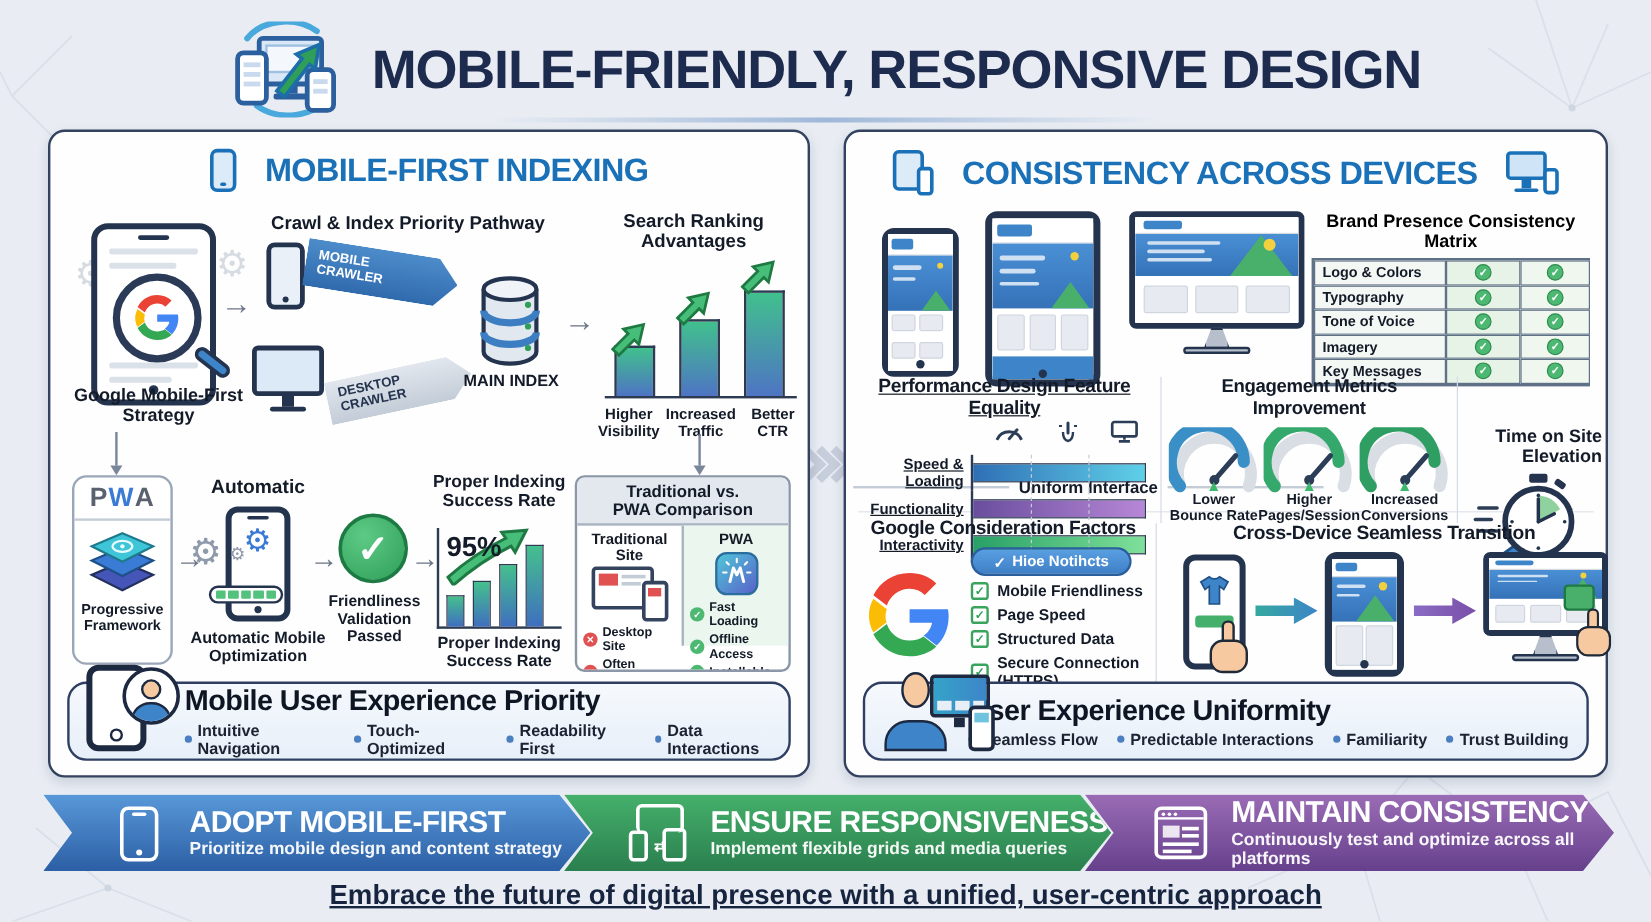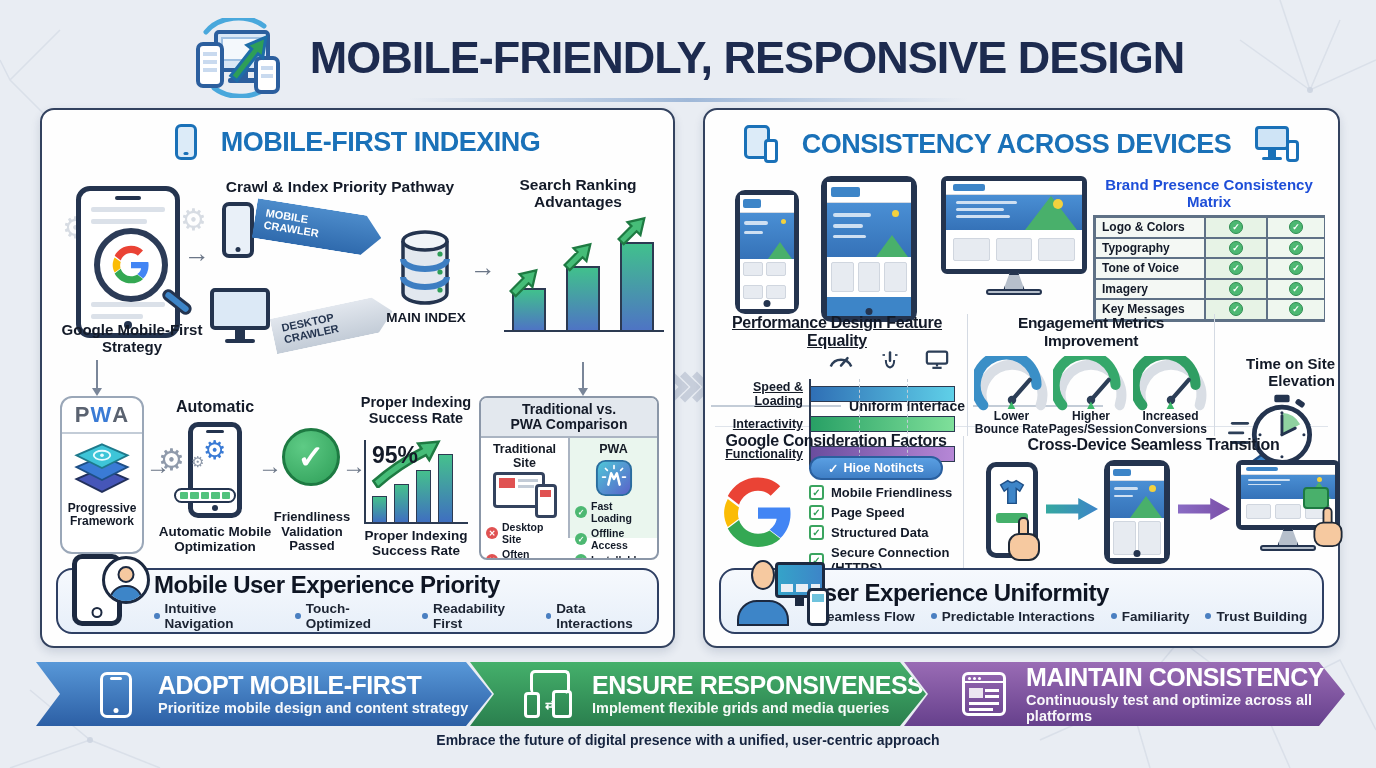--- a/index.html
+++ b/index.html
@@ -159,21 +159,21 @@
   .dev-tablet::after { content:""; position:absolute; bottom:1px; left:50%; transform:translateX(-50%); width:7px; height:7px; border-radius:50%; background:#24344f; z-index:4; }
   .dev-mon { position:absolute; border:5px solid #24344f; border-radius:6px; background:#fff; }
   .dev-mon .stand { position:absolute; left:50%; bottom:-22px; transform:translateX(-50%); width:22px; height:18px; background:#b6bfcb; border:2px solid #24344f; clip-path:polygon(30% 0, 70% 0, 100% 100%, 0 100%); }
   .dev-mon .base { position:absolute; left:50%; bottom:-26px; transform:translateX(-50%); width:56px; height:6px; background:#b6bfcb; border:2px solid #24344f; border-radius:3px; }
 
   #uniform-cap { position:absolute; left:6px; top:288px; width:392px; display:flex; align-items:center; gap:8px; font-size:14px; font-weight:bold; color:#131a28; }
   #uniform-cap::before, #uniform-cap::after { content:""; flex:1; height:1.5px; background:#c3ccd7; }
 
   
   #matrix { position:absolute; left:388px; top:66px; width:232px; }
-  #matrix .mt { text-align:center; font-size:15px; font-weight:bold; margin-bottom:5px; color:#1d4ed8; }
+  #matrix .mt { text-align:center; font-size:15px; font-weight:bold; margin-bottom:5px; color:#000000; }
   .mx-grid { display:grid; grid-template-columns:110px 62px 58px; border:2px solid #5f7186; }
   .mx-cell { border:1px solid #5f7186; height:20.5px; display:flex; align-items:center; }
   .mx-label { padding-left:6px; font-size:12px; font-weight:bold; background:#f4f8f4; color:#131a28; }
   .mx-chk { justify-content:center; background:#e7f3e6; }
   .mx-chk.alt { background:#eff7ef; }
   .chk { width:14px; height:14px; border-radius:50%; background:#4db872; border:1.5px solid #2e8b50; color:#fff; font-size:9px; font-weight:bold; display:flex; align-items:center; justify-content:center; }
 
   
   #perf { position:absolute; left:8px; top:204px; width:248px;text-decoration:underline; }
   #perf .pt { text-align:center; font-size:16px; font-weight:bold; letter-spacing:-0.3px; color:#131a28; }
@@ -245,21 +245,21 @@
   
   .bni-br { position:absolute; left:4px; top:2px; width:44px; height:44px; border:3.5px solid #fff; border-radius:6px; }
   .bni-br .hd { position:absolute; left:0; right:0; top:0; height:8px; border-bottom:2.5px solid #fff; }
   .bni-br .d { position:absolute; top:2px; width:3px; height:3px; border-radius:50%; background:#fff; }
   .bni-br .blk { position:absolute; left:4px; top:13px; width:14px; height:10px; background:#fff; opacity:.85; }
   .bni-br .l1 { position:absolute; right:4px; top:14px; width:14px; height:3px; background:#fff; }
   .bni-br .l2 { position:absolute; right:4px; top:20px; width:14px; height:3px; background:#fff; }
   .bni-br .l3 { position:absolute; left:4px; top:27px; width:30px; height:3px; background:#fff; }
   .bni-br .l4 { position:absolute; left:4px; top:33px; width:24px; height:3px; background:#fff; }
 
-  #foot-text { position:absolute; top:732px; left:0; width:100%; text-align:center; font-size:14px; font-weight:bold; color:#16243f; z-index:2; }
+  #foot-text { position:absolute; top:732px; left:0; width:100%; text-align:center; font-size:23px; font-weight:bold; color:#16243f; z-index:2;text-decoration:underline; }
 
   
   #hdr-logo { position:relative; width:96px; height:80px; }
 </style>
 </head>
 <body>
 
 <svg id="bg-net" width="1376" height="768">
   <g stroke="#d6dce6" stroke-width="1.5" fill="none" opacity="0.8">
     <path d="M1180 640 L1260 700 L1340 660 L1376 730 M1260 700 L1290 768 M1040 740 L1130 700 L1180 640 M1130 700 L1150 768"></path>
@@ -365,20 +365,25 @@
         <g transform="translate(3,32) rotate(-45)">
           <path d="M0 6 H20 V0 L36 10 L20 20 V14 H0 Z" fill="#46bd78" stroke="#1e7a42" stroke-width="2.5"></path>
         </g>
       </svg>
     <svg class="ne-arrow" style="left:108px;top:-8px;" width="40" height="40" viewBox="0 0 44 44">
         <g transform="translate(3,32) rotate(-45)">
           <path d="M0 6 H20 V0 L36 10 L20 20 V14 H0 Z" fill="#46bd78" stroke="#1e7a42" stroke-width="2.5"></path>
         </g>
       </svg>
   </div>
+  <div class="abs" style="left:452px;top:228px;width:180px;display:grid;grid-template-columns:1fr 1fr 1fr;">
+    <div class="caption" style="font-size:12.5px;">Higher Visibility</div>
+    <div class="caption" style="font-size:12.5px;">Increased Traffic</div>
+    <div class="caption" style="font-size:12.5px;">Better CTR</div>
+  </div>
 
   <div class="vline" style="left:54px;top:250px;height:28px;"></div>
   <div class="vline" style="left:540px;top:252px;height:26px;"></div>
 
   <div id="pwa-card">
     <div class="hd">
         <span>P</span>
         <b>W</b>
         <span>A</span>
       </div>
@@ -411,21 +416,21 @@
       <i></i>
       <i></i>
     </div>
   <div class="caption abs" style="left:108px;top:414px;width:130px;font-size:13.5px;">Automatic Mobile Optimization</div>
 
   <span class="flow-arrow" style="left:216px;top:342px;font-size:24px;">→</span>
 
   <div id="check-big">
       <span>✓</span>
     </div>
-  <div class="caption abs" style="left:228px;top:384px;width:84px;font-size:13px;margin-top:16px;">Friendliness Validation Passed</div>
+  <div class="caption abs" style="left:228px;top:384px;width:84px;font-size:13px;">Friendliness Validation Passed</div>
 
   <span class="flow-arrow" style="left:300px;top:342px;font-size:24px;">→</span>
 
   <div class="caption abs" style="left:314px;top:284px;width:120px;font-size:14.5px;">Proper Indexing Success Rate</div>
   <div id="succ-chart">
     <div class="b" style="left:6px;height:26px;"></div>
     <div class="b" style="left:28px;height:38px;"></div>
     <div class="b" style="left:50px;height:52px;"></div>
     <div class="b" style="left:72px;height:68px;"></div>
     <svg style="position:absolute;left:2px;top:-22px;" width="100" height="70" viewBox="0 0 100 70">
@@ -680,33 +685,33 @@
     </div>
     <div class="row">
         <div class="lbl">Speed &amp; Loading</div>
       <div class="bars">
           <span class="grid-dash" style="left:48px;"></span>
           <span class="grid-dash" style="left:96px;"></span>
           <div class="pbar" id="pbar-1"></div>
         </div>
       </div>
     <div class="row" style="margin-top:0;">
+        <div class="lbl">Functionality</div>
+      <div class="bars">
+          <span class="grid-dash" style="left:48px;"></span>
+          <span class="grid-dash" style="left:96px;"></span>
+          <div class="pbar" id="pbar-3"></div>
+        </div>
+      </div>
+    <div class="row" style="margin-top:0;">
         <div class="lbl">Interactivity</div>
       <div class="bars">
           <span class="grid-dash" style="left:48px;"></span>
           <span class="grid-dash" style="left:96px;"></span>
           <div class="pbar" id="pbar-2"></div>
-        </div>
-      </div>
-    <div class="row" style="margin-top:0;">
-        <div class="lbl">Functionality</div>
-      <div class="bars">
-          <span class="grid-dash" style="left:48px;"></span>
-          <span class="grid-dash" style="left:96px;"></span>
-          <div class="pbar" id="pbar-3"></div>
         </div>
       </div>
   </div>
 
   <div id="engage">
     <div class="et">Engagement Metrics Improvement</div>
     <div style="display:flex;justify-content:space-between;margin-top:6px;">
       <div class="gauge-col">
         <svg width="76" height="56" viewBox="0 0 90 66">
           <path d="M11 58 A36 36 0 1 1 79 58" fill="none" stroke="#d9dee5" stroke-width="12" stroke-linecap="round"></path>

